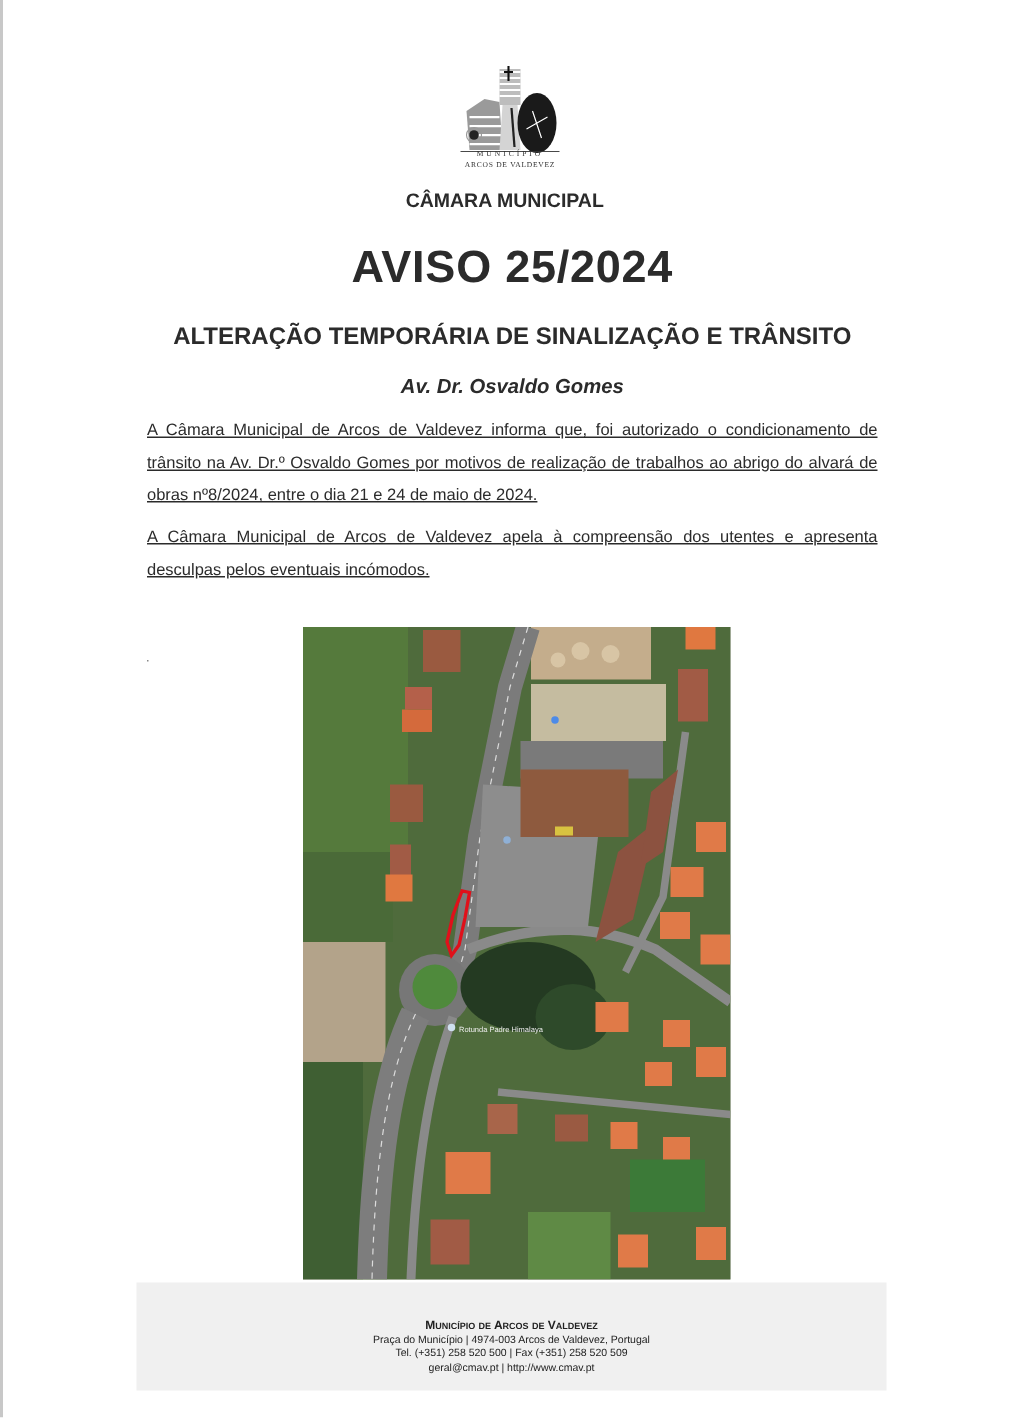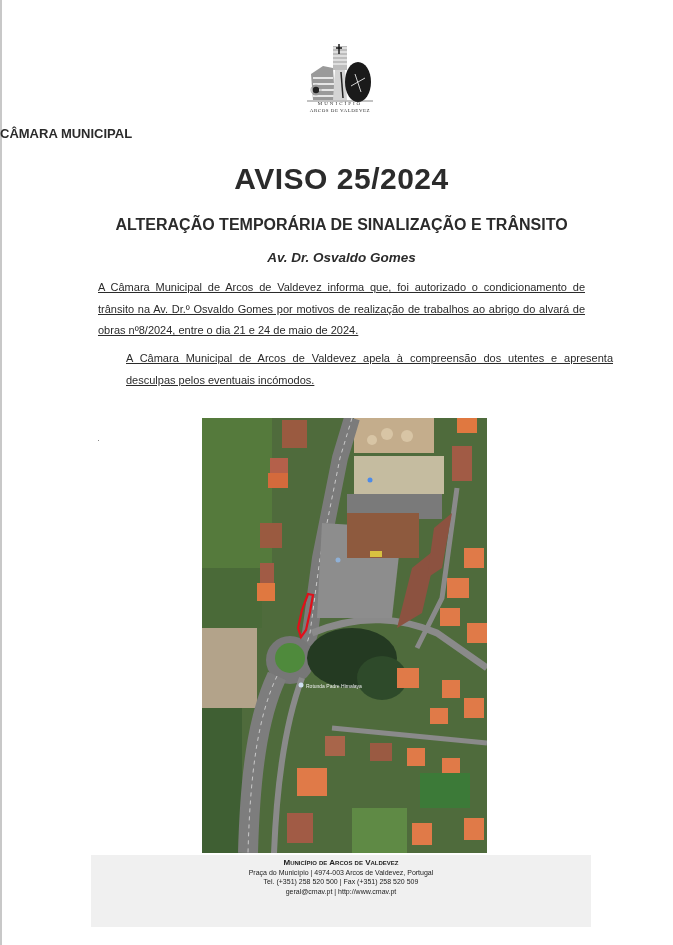--- a/index.html
+++ b/index.html
@@ -1,30 +1,30 @@
 <!DOCTYPE html>
 <html><head>
 <meta charset="utf-8">
 <style>
   html, body { margin:0; padding:0; background:#ffffff; }
   body { width:673px; height:945px; position:relative; overflow:hidden; font-family:"Liberation Sans", sans-serif; color:#222; }
   .left-border { position:absolute; left:0; top:0; width:2px; height:945px; background:#c8c8c8; }
   .logo { position:absolute; left:303px; top:38px; width:74px; height:80px; }
   .logo-caption1 { position:absolute; left:300px; top:101px; width:80px; text-align:center; font-family:"Liberation Serif", serif; font-size:5px; letter-spacing:2px; color:#333; }
   .logo-caption2 { position:absolute; left:300px; top:108px; width:80px; text-align:center; font-family:"Liberation Serif", serif; font-size:5px; letter-spacing:0.5px; color:#333; }
-  .org { position:absolute; left:0; width:673px; top:126px; font-weight:bold; font-size:13px; color:#2b2b2b; }
+  .org { position:absolute; left:0; width:673px; top:126px; text-align:center; font-weight:bold; font-size:13px; color:#2b2b2b; }
   .title { position:absolute; left:0; width:683px; top:162px; text-align:center; font-weight:bold; font-size:30px; color:#2b2b2b; letter-spacing:0.5px; }
   .subtitle { position:absolute; left:0; width:683px; top:216px; text-align:center; font-size:16px; font-weight:bold; color:#2b2b2b; }
   .street { position:absolute; left:0; width:683px; top:250px; text-align:center; font-size:13.5px; font-weight:bold; font-style:italic; color:#2b2b2b; }
   .para { position:absolute; left:98px; width:487px; font-size:11px; line-height:21.5px; text-align:justify; color:#2b2b2b;text-decoration:underline; }
   .p1 { top:277px; }
-  .p2 { top:348px;margin-left:28px; }
+  .p2 { top:348px; }
   .dot { position:absolute; left:98px; top:440px; width:1px; height:1px; background:#888; }
   .map { position:absolute; left:202px; top:418px; width:285px; height:435px; overflow:hidden; background:#5b6b4a; }
-  .footer { position:absolute; left:91px; top:855px; width:500px; height:72px; background:#f0f0f0; text-align:center; font-size:7px; line-height:9.5px; color:#222; padding-top:3px; box-sizing:border-box; }
+  .footer { position:absolute; left:91px; top:855px; width:500px; height:72px; background:#f0f0f0; text-align:center; font-size:7px; line-height:9.5px; color:#222; padding-top:24px; box-sizing:border-box; }
   .footer .fname { font-weight:bold; font-variant:small-caps; font-size:8px; }
 </style>
 </head>
 <body>
 
 <div class="left-border"></div>
 
 <svg class="logo" viewBox="0 0 74 80">
 
   <path d="M8 36 L20 28 L30 30 L32 62 L10 62 Z" fill="#9a9a9a"></path>

